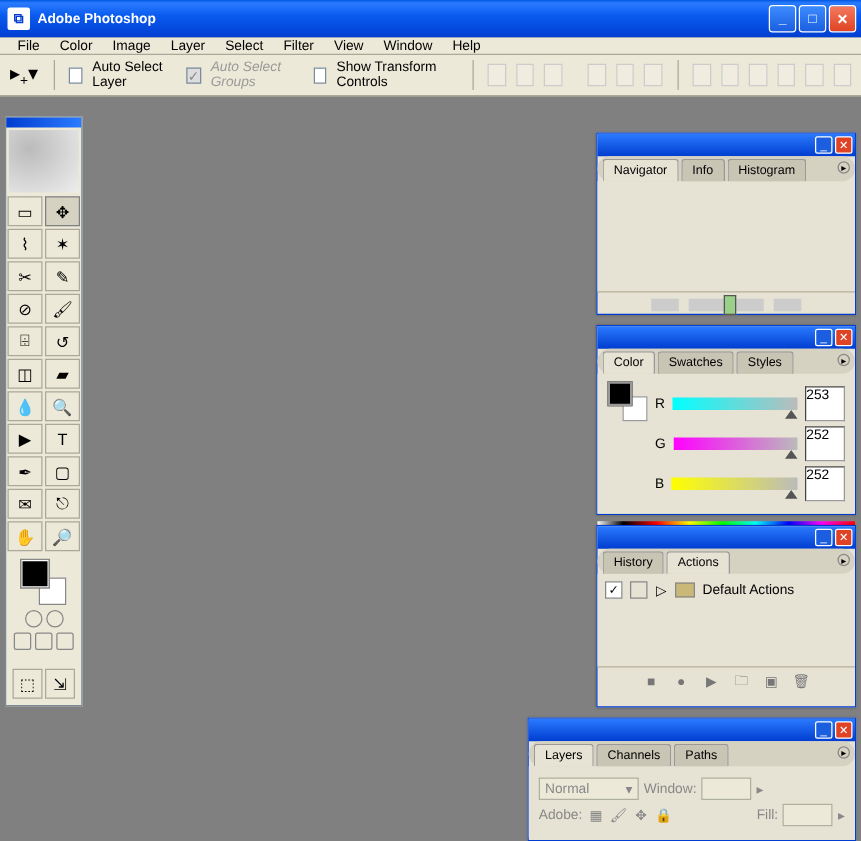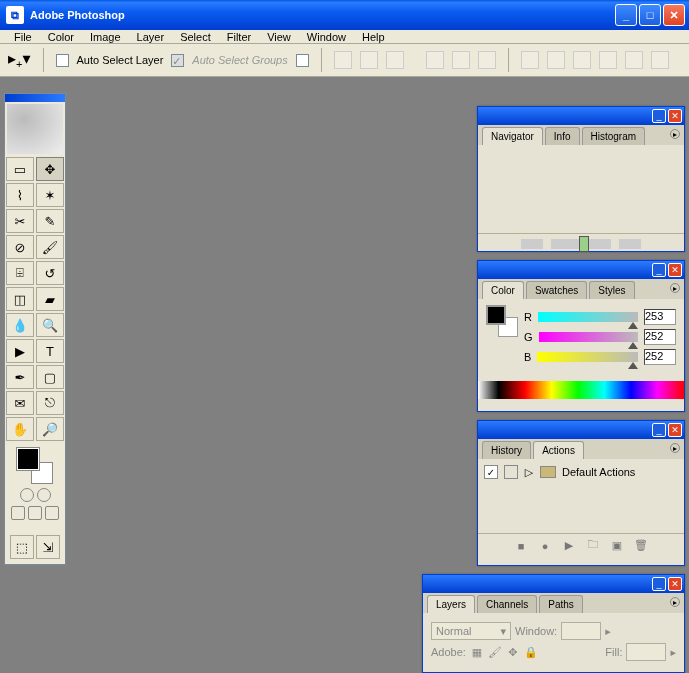--- a/index.html
+++ b/index.html
@@ -35,21 +35,21 @@
 .modecircles { display: flex; gap: 3px; justify-content: center; margin: 4px 0; }
 .mc { width: 14px; height: 14px; border: 1px solid #888; border-radius: 50%; }
 .feather { height: 50px; background: radial-gradient(ellipse at 30% 30%, #bbb, #eee); margin: 2px; }
 
 
 .panel { position: absolute; background: #e6e2d4; border: 1px solid #003dd0; box-shadow: 0 0 2px rgba(0,0,0,.3); }
 .panel .pbar { height: 18px; background: linear-gradient(to bottom,#2b7bff,#003dd0); display: flex; justify-content: flex-end; align-items: center; padding: 0 2px; gap: 2px; }
 .panel .pbar .pb-btn { width: 14px; height: 14px; border: 1px solid #fff; border-radius: 2px; display: flex; align-items: center; justify-content: center; color: #fff; cursor: pointer; font-size: 9px; }
 .pb-btn.mn { background: #1b5fe0; }
 .pb-btn.cl { background: #e04324; }
-.panel .tabs { display: flex; background: #d6d2c2; height: 20px; align-items: flex-end; padding-left: 4px; position: relative; }
+.panel .tabs { display: flex; background: #d6d2c2; height: 20px; align-items: flex-end; padding-left: 4px; position: relative; border-radius: 10px; }
 .panel .tabs .fly { position: absolute; right: 4px; top: 4px; width: 10px; height: 10px; border: 1px solid #888; border-radius: 50%; font-size: 8px; display: flex; align-items: center; justify-content: center; cursor: pointer; }
 .tab { padding: 3px 8px; background: #c9c5b5; border: 1px solid #999; border-bottom: none; margin-right: 2px; cursor: pointer; border-radius: 3px 3px 0 0; font-size: 10px; }
 .tab.active { background: #e6e2d4; }
 .panel .body { background: #e6e2d4; padding: 6px; }
 
 .nav-panel { left: 477px; top: 106px; width: 208px; height: 146px; }
 .nav-panel .body { height: 88px; }
 .nav-footer { height: 20px; border-top: 1px solid #b5b199; display: flex; align-items: center; justify-content: center; gap: 8px; }
 .nav-footer .nf { width: 22px; height: 10px; background: #ccc; }
 .nav-footer .nf.slider { width: 60px; position: relative; }
@@ -58,21 +58,21 @@
 .color-panel { left: 477px; top: 260px; width: 208px; height: 152px; }
 .color-panel .body { padding: 6px 8px; }
 .cp-row { display: flex; align-items: center; gap: 6px; margin: 4px 0; }
 .cp-swatch { position: relative; width: 32px; height: 32px; }
 .cp-swatch .f { position: absolute; width: 20px; height: 20px; background: #000; border: 2px solid #999; left: 0; top: 0; }
 .cp-swatch .b { position: absolute; width: 20px; height: 20px; background: #fff; border: 1px solid #999; right: 0; bottom: 0; }
 .cp-slider { flex: 1; height: 10px; background: linear-gradient(to right, cyan, #bbb); position: relative; }
 .cp-slider.g { background: linear-gradient(to right, magenta, #bbb); }
 .cp-slider.b { background: linear-gradient(to right, yellow, #bbb); }
 .cp-slider .handle { position: absolute; right: 0; top: 10px; width: 0; height: 0; border-left: 5px solid transparent; border-right: 5px solid transparent; border-bottom: 7px solid #555; }
-.cp-val { width: 32px; height: 16px; border: 1px inset #999; background: #fff; text-align: right; padding-right: 18px; }
+.cp-val { width: 32px; height: 28px; border: 1px inset #999; background: #fff; text-align: right; padding-right: 18px; }
 .spectrum { height: 18px; background: linear-gradient(to right, #fff, #000 10%, red, yellow, lime, cyan, blue, magenta, red); margin-top: 6px; }
 
 .actions-panel { left: 477px; top: 420px; width: 208px; height: 146px; }
 .actions-panel .body { height: 74px; padding: 4px; }
 .act-row { display: flex; align-items: center; gap: 6px; padding: 2px; }
 .act-row .ck { width: 14px; height: 14px; border: 1px solid #888; background: #fff; display: flex; align-items: center; justify-content: center; font-size: 10px; }
 .act-row .sq { width: 14px; height: 14px; border: 1px solid #888; }
 .act-row .pl { width: 10px; display: flex; align-items: center; justify-content: center; }
 .act-row .folder { width: 16px; height: 12px; background: #c9b878; border: 1px solid #888; }
 .act-footer { height: 24px; border-top: 1px solid #b5b199; display: flex; align-items: center; justify-content: center; gap: 10px; }
@@ -110,20 +110,21 @@
 </div>
 
 <div class="optionsbar">
   <span style="font-size:16px;">▸<sub>+</sub>▾</span>
   <span class="sep"></span>
   <span class="chk"></span>
   <span class="optlabel">Auto Select Layer</span>
   <span class="chk" style="background:#ddd;color:#888;">✓</span>
   <span class="optlabel dis">Auto Select Groups</span>
   <span class="chk"></span>
+  <span class="optlabel">Show Transform Controls</span>
   <span class="sep"></span>
   <span class="alignbtn"></span>
   <span class="alignbtn"></span>
   <span class="alignbtn"></span>
   <span style="width:6px"></span>
   <span class="alignbtn"></span>
   <span class="alignbtn"></span>
   <span class="alignbtn"></span>
   <span class="sep"></span>
   <span class="alignbtn"></span>

